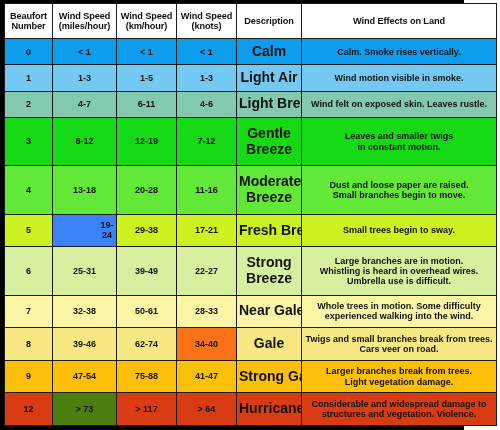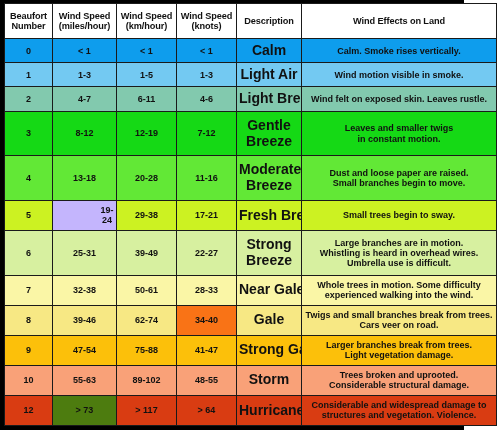--- a/index.html
+++ b/index.html
@@ -167,21 +167,21 @@
             <span class="ln">Moderate</span>
             <span class="ln">Breeze</span>
           </td>
           <td class="effects" style="background: rgb(98, 232, 54);">
             <span class="ln">Dust and loose paper are raised.</span>
             <span class="ln">Small branches begin to move.</span>
           </td>
         </tr>
         <tr style="background: rgb(204, 242, 34);">
           <td class="num" style="background: rgb(204, 242, 34);">5</td>
-          <td class="spd" style="background: #c4b5fd; padding-left: 47px;">19-24</td>
+          <td class="spd" style="background: #3b82f6; padding-left: 47px;">19-24</td>
           <td class="spd" style="background: rgb(204, 242, 34);">29-38</td>
           <td class="spd" style="background: rgb(204, 242, 34);">17-21</td>
           <td class="desc" style="background: rgb(204, 242, 34); text-align: center;">
             <span class="ln">Fresh Breeze</span>
           </td>
           <td class="effects" style="background: rgb(204, 242, 34);">
             <span class="ln">Small trees begin to sway.</span>
           </td>
         </tr>
         <tr style="background: rgb(215, 240, 160);">
@@ -231,33 +231,20 @@
           <td class="spd" style="background: rgb(252, 192, 10);">75-88</td>
           <td class="spd" style="background: rgb(252, 192, 10);">41-47</td>
           <td class="desc" style="background: rgb(252, 192, 10);">
             <span class="ln">Strong Gale</span>
           </td>
           <td class="effects" style="background: rgb(252, 192, 10);">
             <span class="ln">Larger branches break from trees.</span>
             <span class="ln">Light vegetation damage.</span>
           </td>
         </tr>
-        <tr style="background: rgb(249, 161, 120);">
-          <td class="num" style="background: rgb(249, 161, 120);">10</td>
-          <td class="spd" style="background: rgb(249, 161, 120);">55-63</td>
-          <td class="spd" style="background: rgb(249, 161, 120);">89-102</td>
-          <td class="spd" style="background: rgb(249, 161, 120);">48-55</td>
-          <td class="desc" style="background: rgb(249, 161, 120);">
-            <span class="ln">Storm</span>
-          </td>
-          <td class="effects" style="background: rgb(249, 161, 120);">
-            <span class="ln">Trees broken and uprooted.</span>
-            <span class="ln">Considerable structural damage.</span>
-          </td>
-        </tr>
         <tr style="background: rgb(217, 60, 18);">
           <td class="num" style="background: rgb(217, 60, 18);">12</td>
           <td class="spd" style="background: #4d7c0f;">&gt; 73</td>
           <td class="spd" style="background: rgb(217, 60, 18);">&gt; 117</td>
           <td class="spd" style="background: rgb(217, 60, 18);">&gt; 64</td>
           <td class="desc" style="background: rgb(217, 60, 18);">
             <span class="ln">Hurricane</span>
           </td>
           <td class="effects" style="background: rgb(217, 60, 18);">
             <span class="ln">Considerable and widespread damage to</span>

